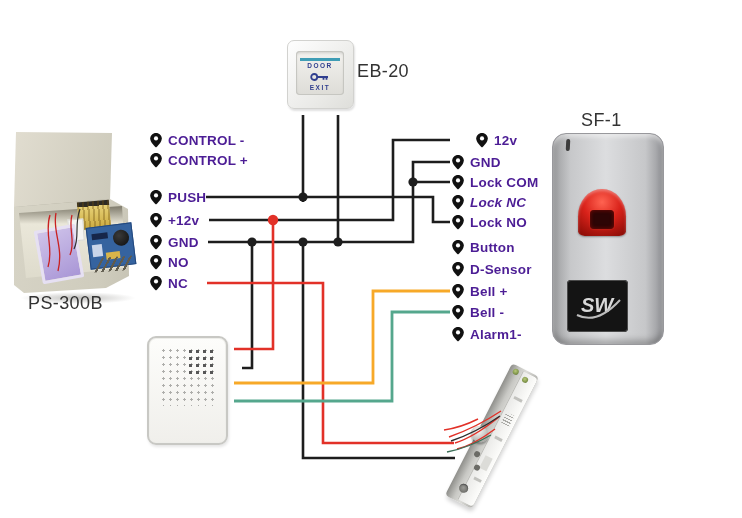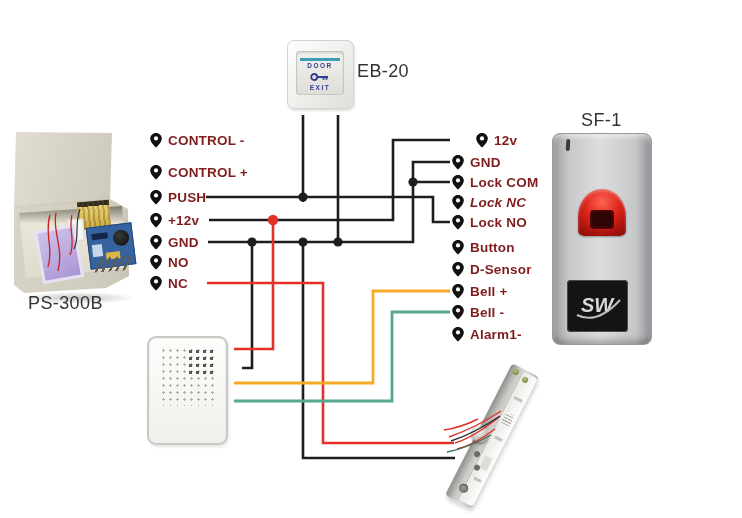--- a/index.html
+++ b/index.html
@@ -4,39 +4,39 @@
 <title>Access Control Wiring Diagram</title>
 <style>
   html,body{margin:0;padding:0;background:#fff;}
   .canvas{position:relative;width:742px;height:518px;background:#fff;overflow:hidden;
           font-family:"Liberation Sans",sans-serif;}
   .abs{position:absolute;}
   
   #wire-layer{position:absolute;inset:0;z-index:5;pointer-events:none;}
   
   .term{position:absolute;height:20px;display:flex;align-items:center;gap:6px;z-index:6;}
-  .tlabel{font-size:13.5px;font-weight:700;color:#7f1d1d;letter-spacing:.2px;white-space:nowrap;}
+  .tlabel{font-size:13.5px;font-weight:700;color:#4c1d95;letter-spacing:.2px;white-space:nowrap;}
   
   .devlabel{position:absolute;font-size:18px;color:#333;letter-spacing:.4px;z-index:6;white-space:nowrap;}
   
   .eb18{left:287px;top:40px;width:65px;height:67px;border-radius:7px;z-index:2;
         background:linear-gradient(135deg,#fefefe,#e9e9e6 70%,#dededa);
         border:1px solid #d2d2cf;box-shadow:1px 2px 2px rgba(0,0,0,.12);}
   .eb18-inner{position:absolute;left:8px;top:10px;width:48px;height:44px;border-radius:4px;
         background:linear-gradient(180deg,#f3f2ef,#dddcd7);
         box-shadow:inset 0 0 0 1px #c6c6c1, inset 0 2px 3px rgba(0,0,0,.15);}
   .eb18-line{position:absolute;left:4px;right:4px;top:7px;height:2.5px;background:#3f9db5;}
   .eb18-txt{position:absolute;width:100%;text-align:center;font-size:6.5px;font-weight:700;
         color:#2f3e8e;letter-spacing:1.5px;}
   .eb18-key{position:absolute;left:50%;top:21px;transform:translateX(-50%);}
   
-  .sf1{left:552px;top:133px;width:98px;height:210px;border-radius:8px;z-index:2;
+  .sf1{left:552px;top:133px;width:98px;height:210px;border-radius:14px;z-index:2;
        background:linear-gradient(90deg,#9b9c9e,#c7c8ca 16%,#dcdddf 48%,#c6c7c9 84%,#939498);
        border:1px solid #98989c;
-       box-shadow:inset 0 3px 4px rgba(255,255,255,.5), inset 0 -4px 6px rgba(0,0,0,.25);}
+       box-shadow:inset 0 3px 4px rgba(255,255,255,.5), inset 0 -4px 6px rgba(0,0,0,.25);padding-left:12px;}
   .sf1-slot{position:absolute;left:13px;top:5px;width:4px;height:12px;background:#3c3c3c;
        border-radius:2px;transform:rotate(3deg);}
   .sf1-sensor{position:absolute;left:25px;top:55px;width:48px;height:47px;
        border-radius:50% 50% 14% 14% / 58% 58% 10% 10%;
        background:radial-gradient(circle at 50% 28%,#ff6351,#d9221a 45%,#8e0d07 92%);
        box-shadow:inset 0 2px 3px rgba(255,255,255,.35), 0 1px 2px rgba(0,0,0,.35);}
   .sf1-window{position:absolute;left:12px;top:21px;width:24px;height:19px;border-radius:4px;
        background:#2d0505;box-shadow:inset 0 0 4px #7e0b06, 0 0 2px rgba(255,80,60,.5);}
   .sf1-logo{position:absolute;left:14px;top:146px;width:61px;height:52px;border-radius:4px;
        background:#141414;box-shadow:inset 0 0 0 1px #4a4a4a;}
@@ -208,21 +208,21 @@
     </svg>
 
   <div>
       <div class="term" style="left: 150px; top: 130px;">
         <svg width="12" height="15" viewBox="0 0 12 15">
           <path d="M6 0C2.7 0 .2 2.5 .2 5.5 .2 9.6 6 14.6 6 14.6s5.8-5 5.8-9.1C11.8 2.5 9.3 0 6 0z" fill="#111"></path>
           <circle cx="6" cy="5.4" r="2.1" fill="#fff"></circle>
         </svg>
         <span class="tlabel">CONTROL -</span>
       </div>
-      <div class="term" style="left: 150px; top: 150px; margin-top: 12px;">
+      <div class="term" style="left: 150px; top: 150px;">
         <svg width="12" height="15" viewBox="0 0 12 15">
           <path d="M6 0C2.7 0 .2 2.5 .2 5.5 .2 9.6 6 14.6 6 14.6s5.8-5 5.8-9.1C11.8 2.5 9.3 0 6 0z" fill="#111"></path>
           <circle cx="6" cy="5.4" r="2.1" fill="#fff"></circle>
         </svg>
         <span class="tlabel">CONTROL +</span>
       </div>
       <div class="term" style="left: 150px; top: 187px;">
         <svg width="12" height="15" viewBox="0 0 12 15">
           <path d="M6 0C2.7 0 .2 2.5 .2 5.5 .2 9.6 6 14.6 6 14.6s5.8-5 5.8-9.1C11.8 2.5 9.3 0 6 0z" fill="#111"></path>
           <circle cx="6" cy="5.4" r="2.1" fill="#fff"></circle>

